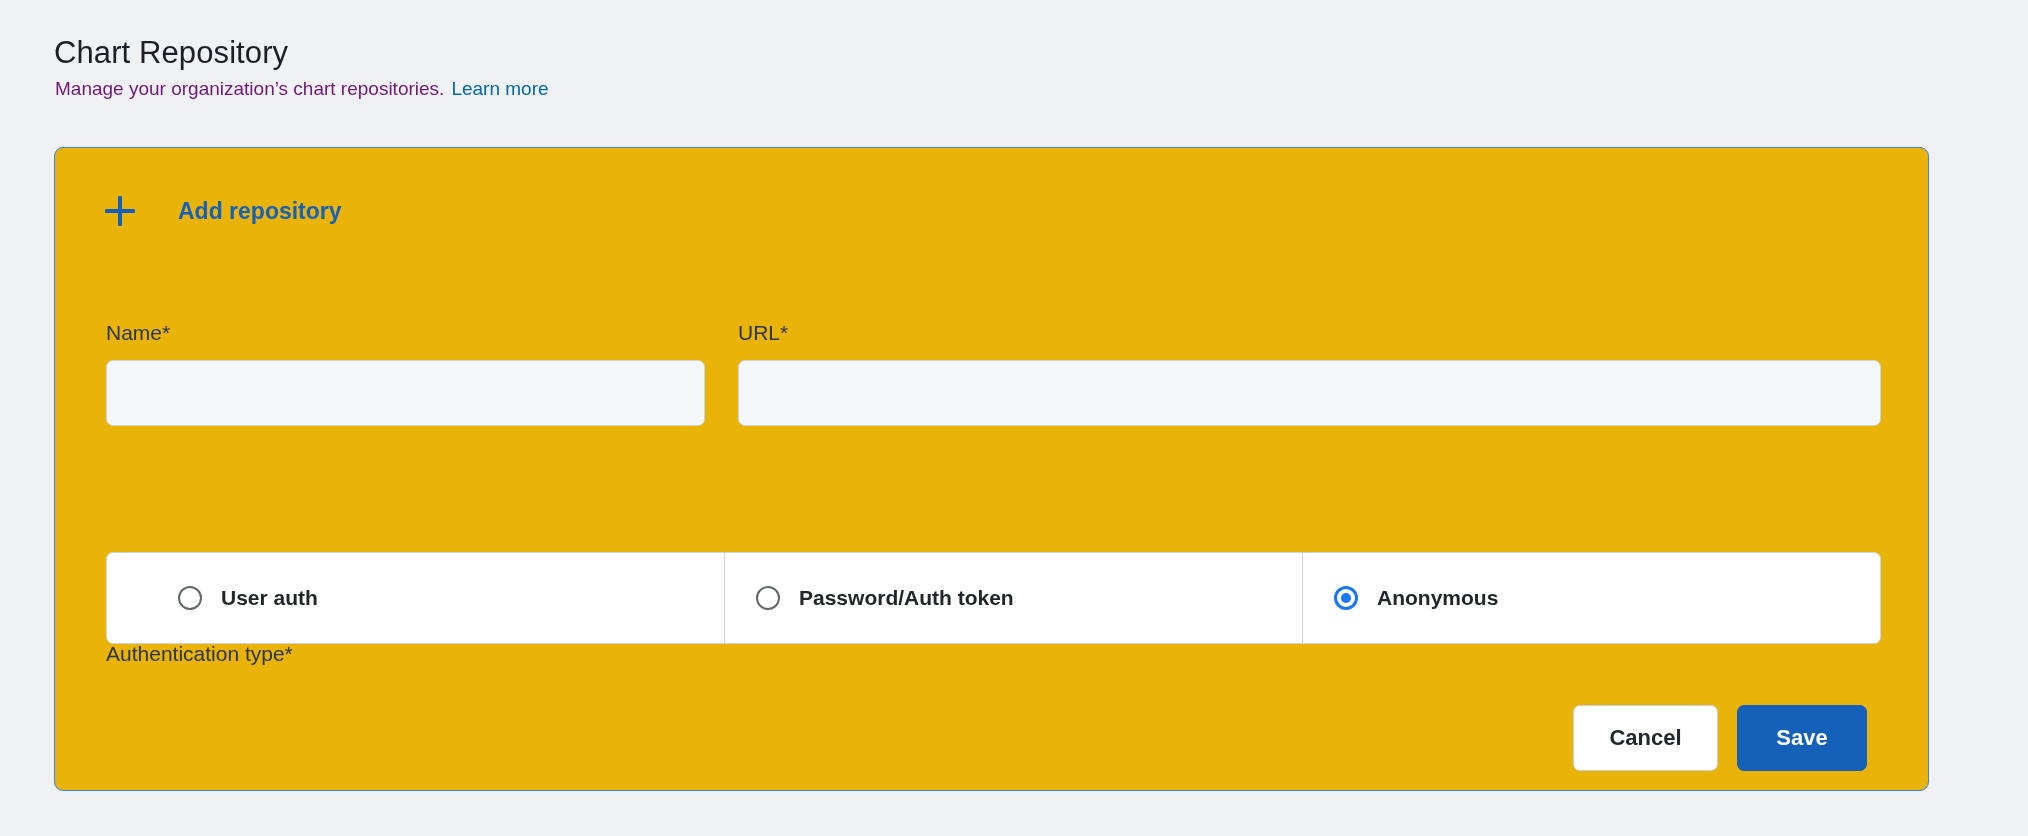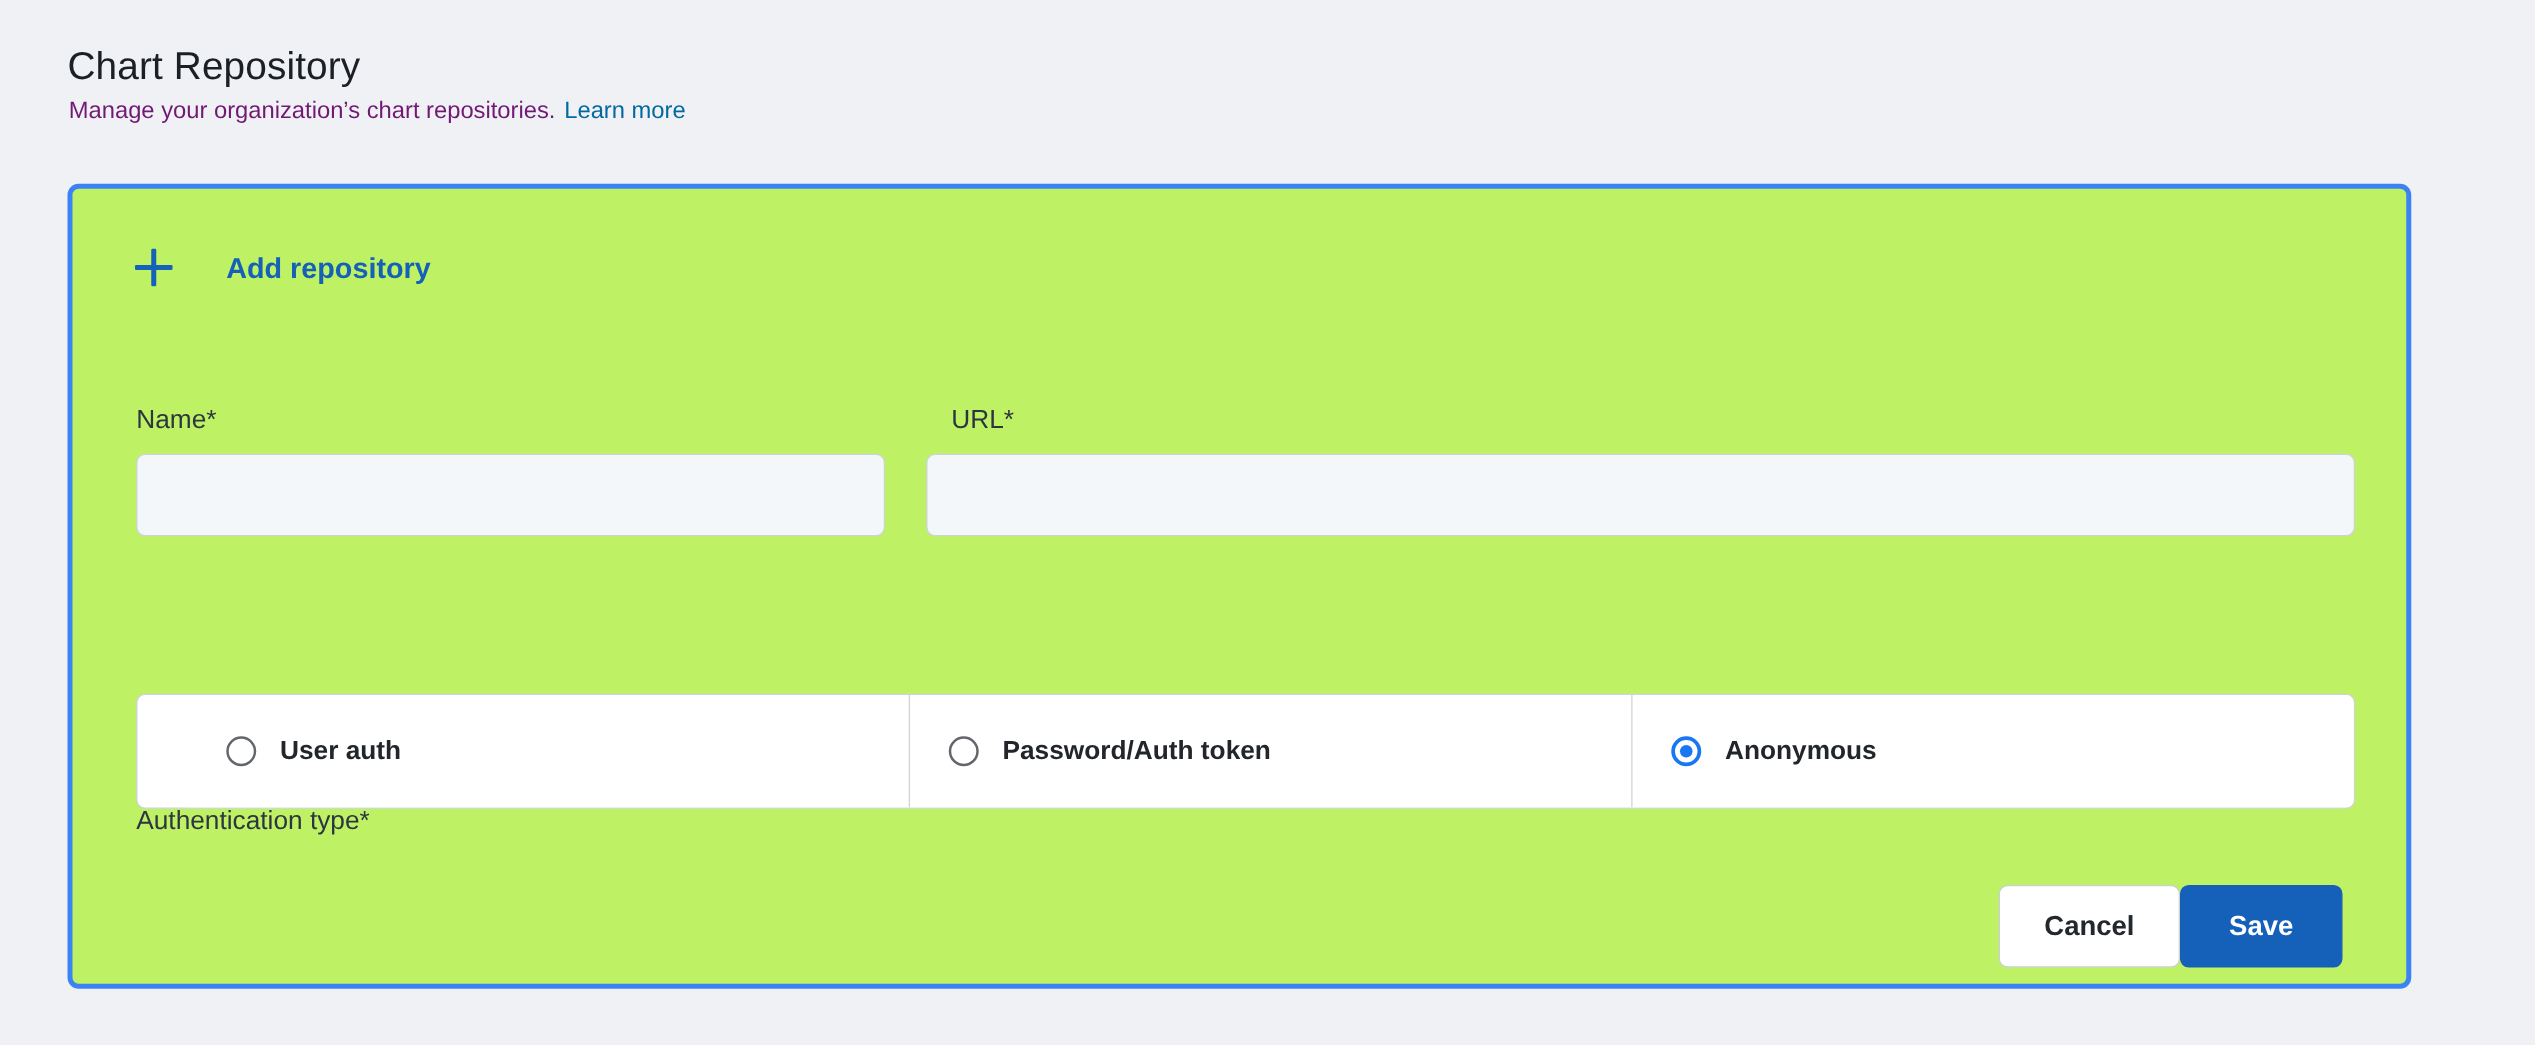--- a/index.html
+++ b/index.html
@@ -42,22 +42,22 @@
     text-decoration: none;
     cursor: pointer;
     margin-left: 7px;
   }
 
   
   .card {
     position: absolute;
     left: 54px; top: 147px;
     width: 1875px; height: 644px;
-    background: #bef264;
-    border: 4px solid #3b82f6;
+    background: #eab308;
+    border: 1px solid #3b82f6;
     border-radius: 9px;
   }
 
   
   .add-repo-row {
     position: absolute;
     left: 50px; top: 48px;
     display: flex;
     align-items: center;
     cursor: pointer;
@@ -92,21 +92,21 @@
   
   .field-name-label {
     position: absolute;
     left: 51px; top: 173px;
     font-size: 21px;
     color: #2d3640;
     white-space: nowrap;
   }
   .field-url-label {
     position: absolute;
-    left: 703px; top: 173px;
+    left: 683px; top: 173px;
     font-size: 21px;
     color: #2d3640;
     white-space: nowrap;
   }
   .field-input {
     position: absolute;
     background: #f4f7fa;
     border: 1px solid #ccd3db;
     border-radius: 7px;
     font-family: "Liberation Sans", sans-serif;
@@ -178,23 +178,24 @@
     margin-left: 19px;
     font-size: 21px;
     font-weight: 700;
     color: #22262b;
     white-space: nowrap;
   }
 
   
   .actions {
     position: absolute;
-    right: 51px; top: 557px;
+    right: 61px; top: 557px;
     display: flex;
     align-items: flex-end;
+    gap: 19px;
   }
   .btn {
     font-family: "Liberation Sans", sans-serif;
     font-size: 22px;
     font-weight: 700;
     border-radius: 7px;
     cursor: pointer;
     height: 66px;
     display: flex;
     align-items: center;

